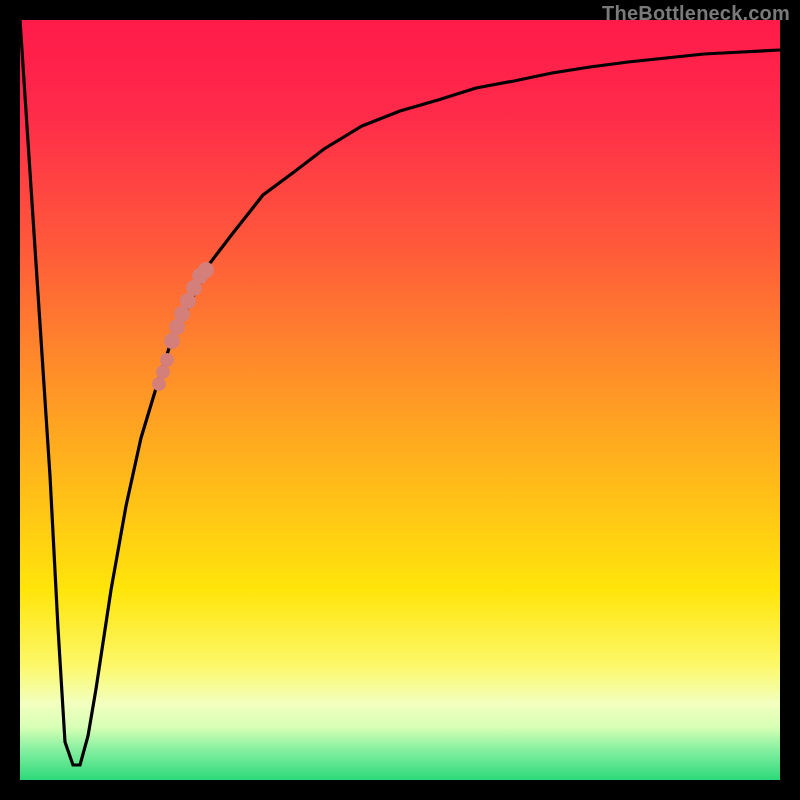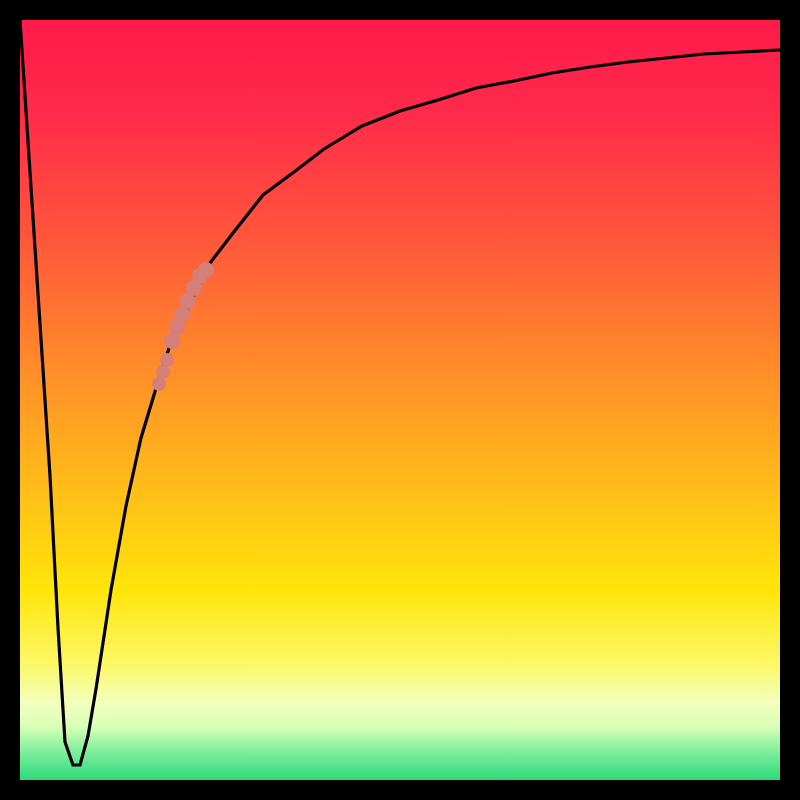--- a/index.html
+++ b/index.html
@@ -49,20 +49,21 @@
     left: 0;
     top: 0;
     width: 760px;
     height: 760px;
   }
 </style>
 </head>
 <body>
 
 <div class="stage">
+  <div class="attribution">TheBottleneck.com</div>
 
   <div class="plot-area">
     <svg class="curve" viewBox="0 0 760 760" preserveAspectRatio="none">
       <path fill="none" stroke="#000" stroke-width="3.2" d="M 0 0
                L 15 228
                L 30 456
                L 38 608
                L 45 722
                L 53 745
                L 60 745

